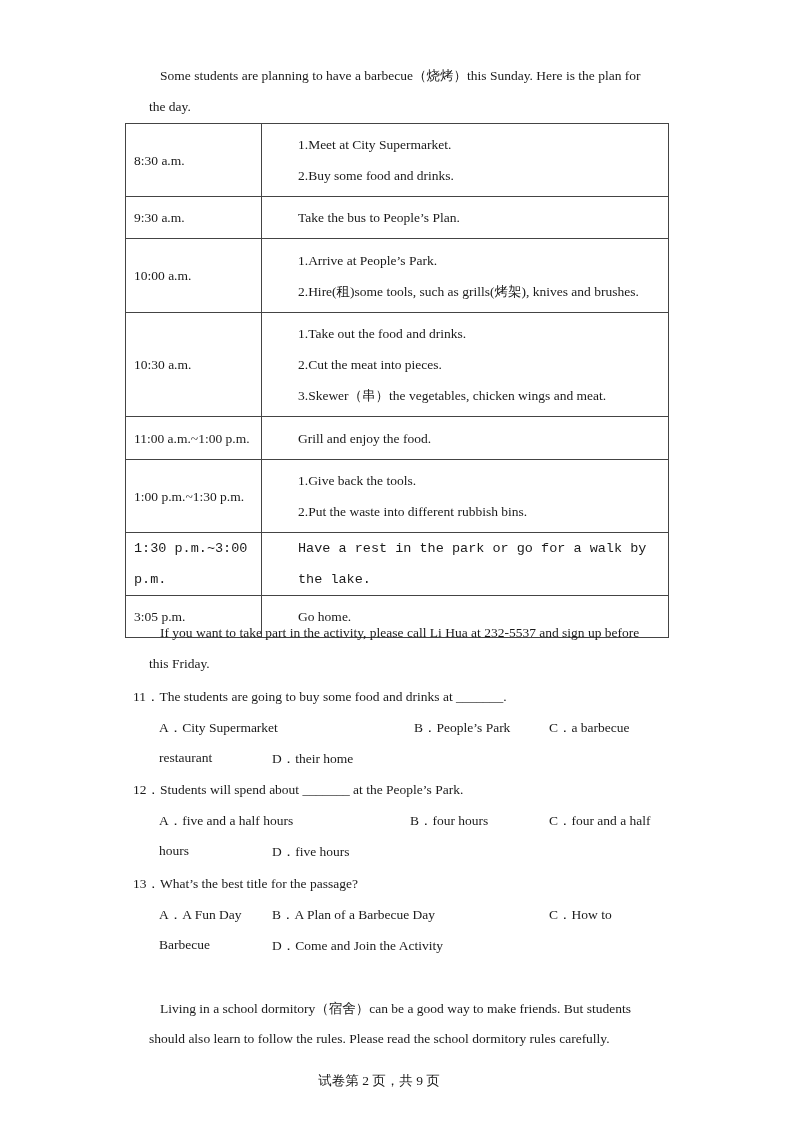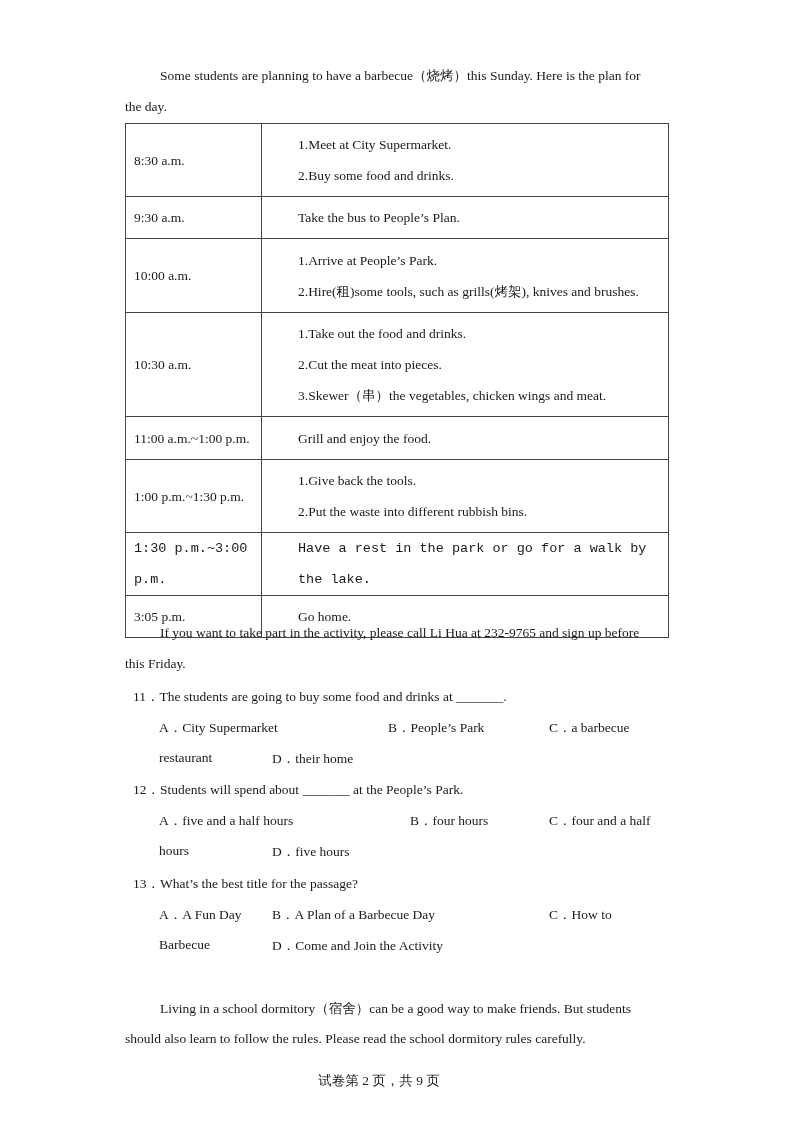--- a/index.html
+++ b/index.html
@@ -2,21 +2,21 @@
 <html><head>
 <meta charset="utf-8">
 <style>
   html, body { margin: 0; padding: 0; background: #ffffff; }
   body {
     width: 794px; height: 1122px; position: relative; overflow: hidden;
     font-family: "Liberation Serif", "DejaVu Serif", serif;
     color: #1a1a1a; font-size: 13.5px;
   }
   .abs { position: absolute; white-space: nowrap; }
-  .para { left: 125px; width: 530px; }
+  .para { left: 149px; width: 530px; }
   .indent { left: 160px; }
   table.plan {
     position: absolute; left: 125px; top: 123px; width: 544px;
     border-collapse: collapse; table-layout: fixed;
   }
   table.plan td {
     border: 1.5px solid #444; vertical-align: middle; padding: 0;
     font-size: 13.5px; line-height: 31px;
   }
   table.plan td.time { width: 127px; padding-left: 8px; }
@@ -81,28 +81,28 @@
       </tr>
       <tr style="height: 42px;">
         <td class="time">3:05 p.m.</td>
         <td class="act">
           <div>Go home.</div>
         </td>
       </tr>
     </tbody>
 </table>
 
-<div class="abs indent" style="top:625px;">If you want to take part in the activity, please call Li Hua at 232-9765 and sign up before</div>
+<div class="abs indent" style="top:625px;">If you want to take part in the activity, please call Li Hua at 232-5537 and sign up before</div>
 <div class="abs para" style="top:656px;">this Friday.</div>
 
 <div class="abs q" style="top:688px;">
   <span>11．</span><span>The students are going to buy some food and drinks at _______.</span>
 </div>
 <div class="abs" style="left:159px; top:719px;">A．City Supermarket</div>
-<div class="abs" style="left:388px; top:719px;">B．People’s Park</div>
+<div class="abs" style="left:414px; top:719px;">B．People’s Park</div>
 <div class="abs" style="left:549px; top:719px;">C．a barbecue</div>
 <div class="abs" style="left:159px; top:750px;">restaurant</div>
 <div class="abs" style="left:272px; top:750px;">D．their home</div>
 
 <div class="abs q" style="top:781px;">
   <span>12．</span><span>Students will spend about _______ at the People’s Park.</span>
 </div>
 <div class="abs" style="left:159px; top:812px;">A．five and a half hours</div>
 <div class="abs" style="left:410px; top:812px;">B．four hours</div>
 <div class="abs" style="left:549px; top:812px;">C．four and a half</div>

